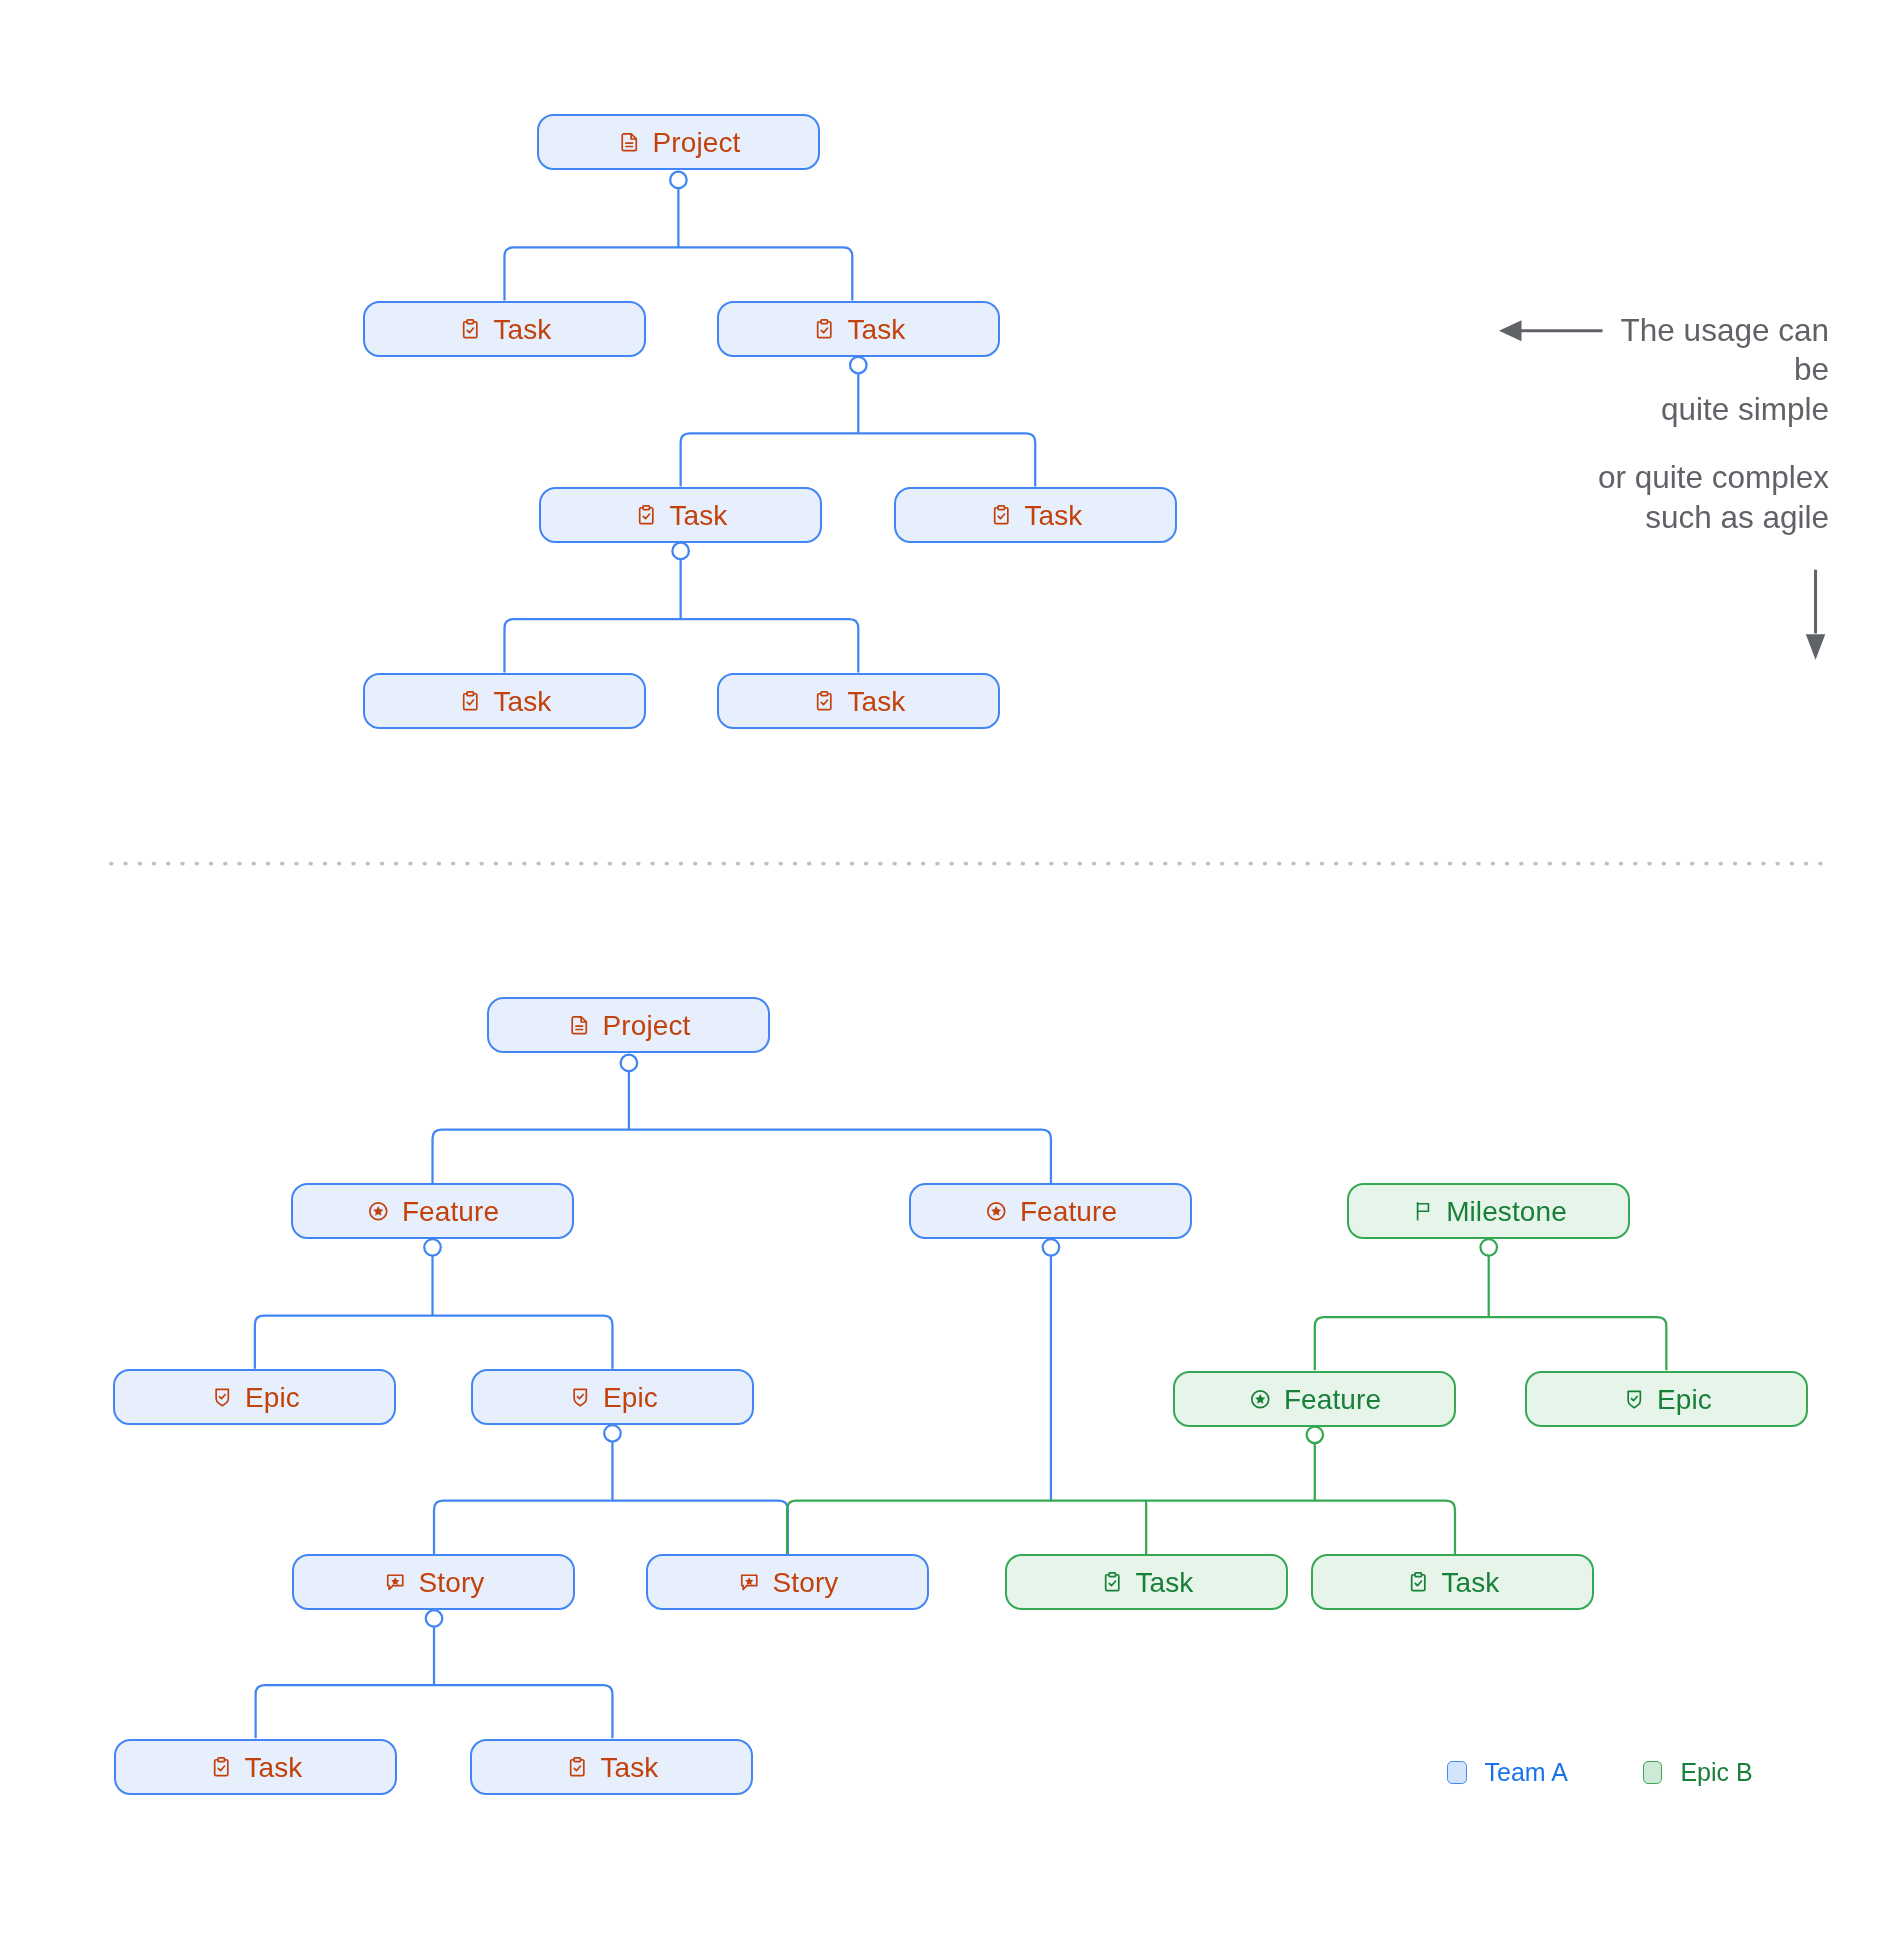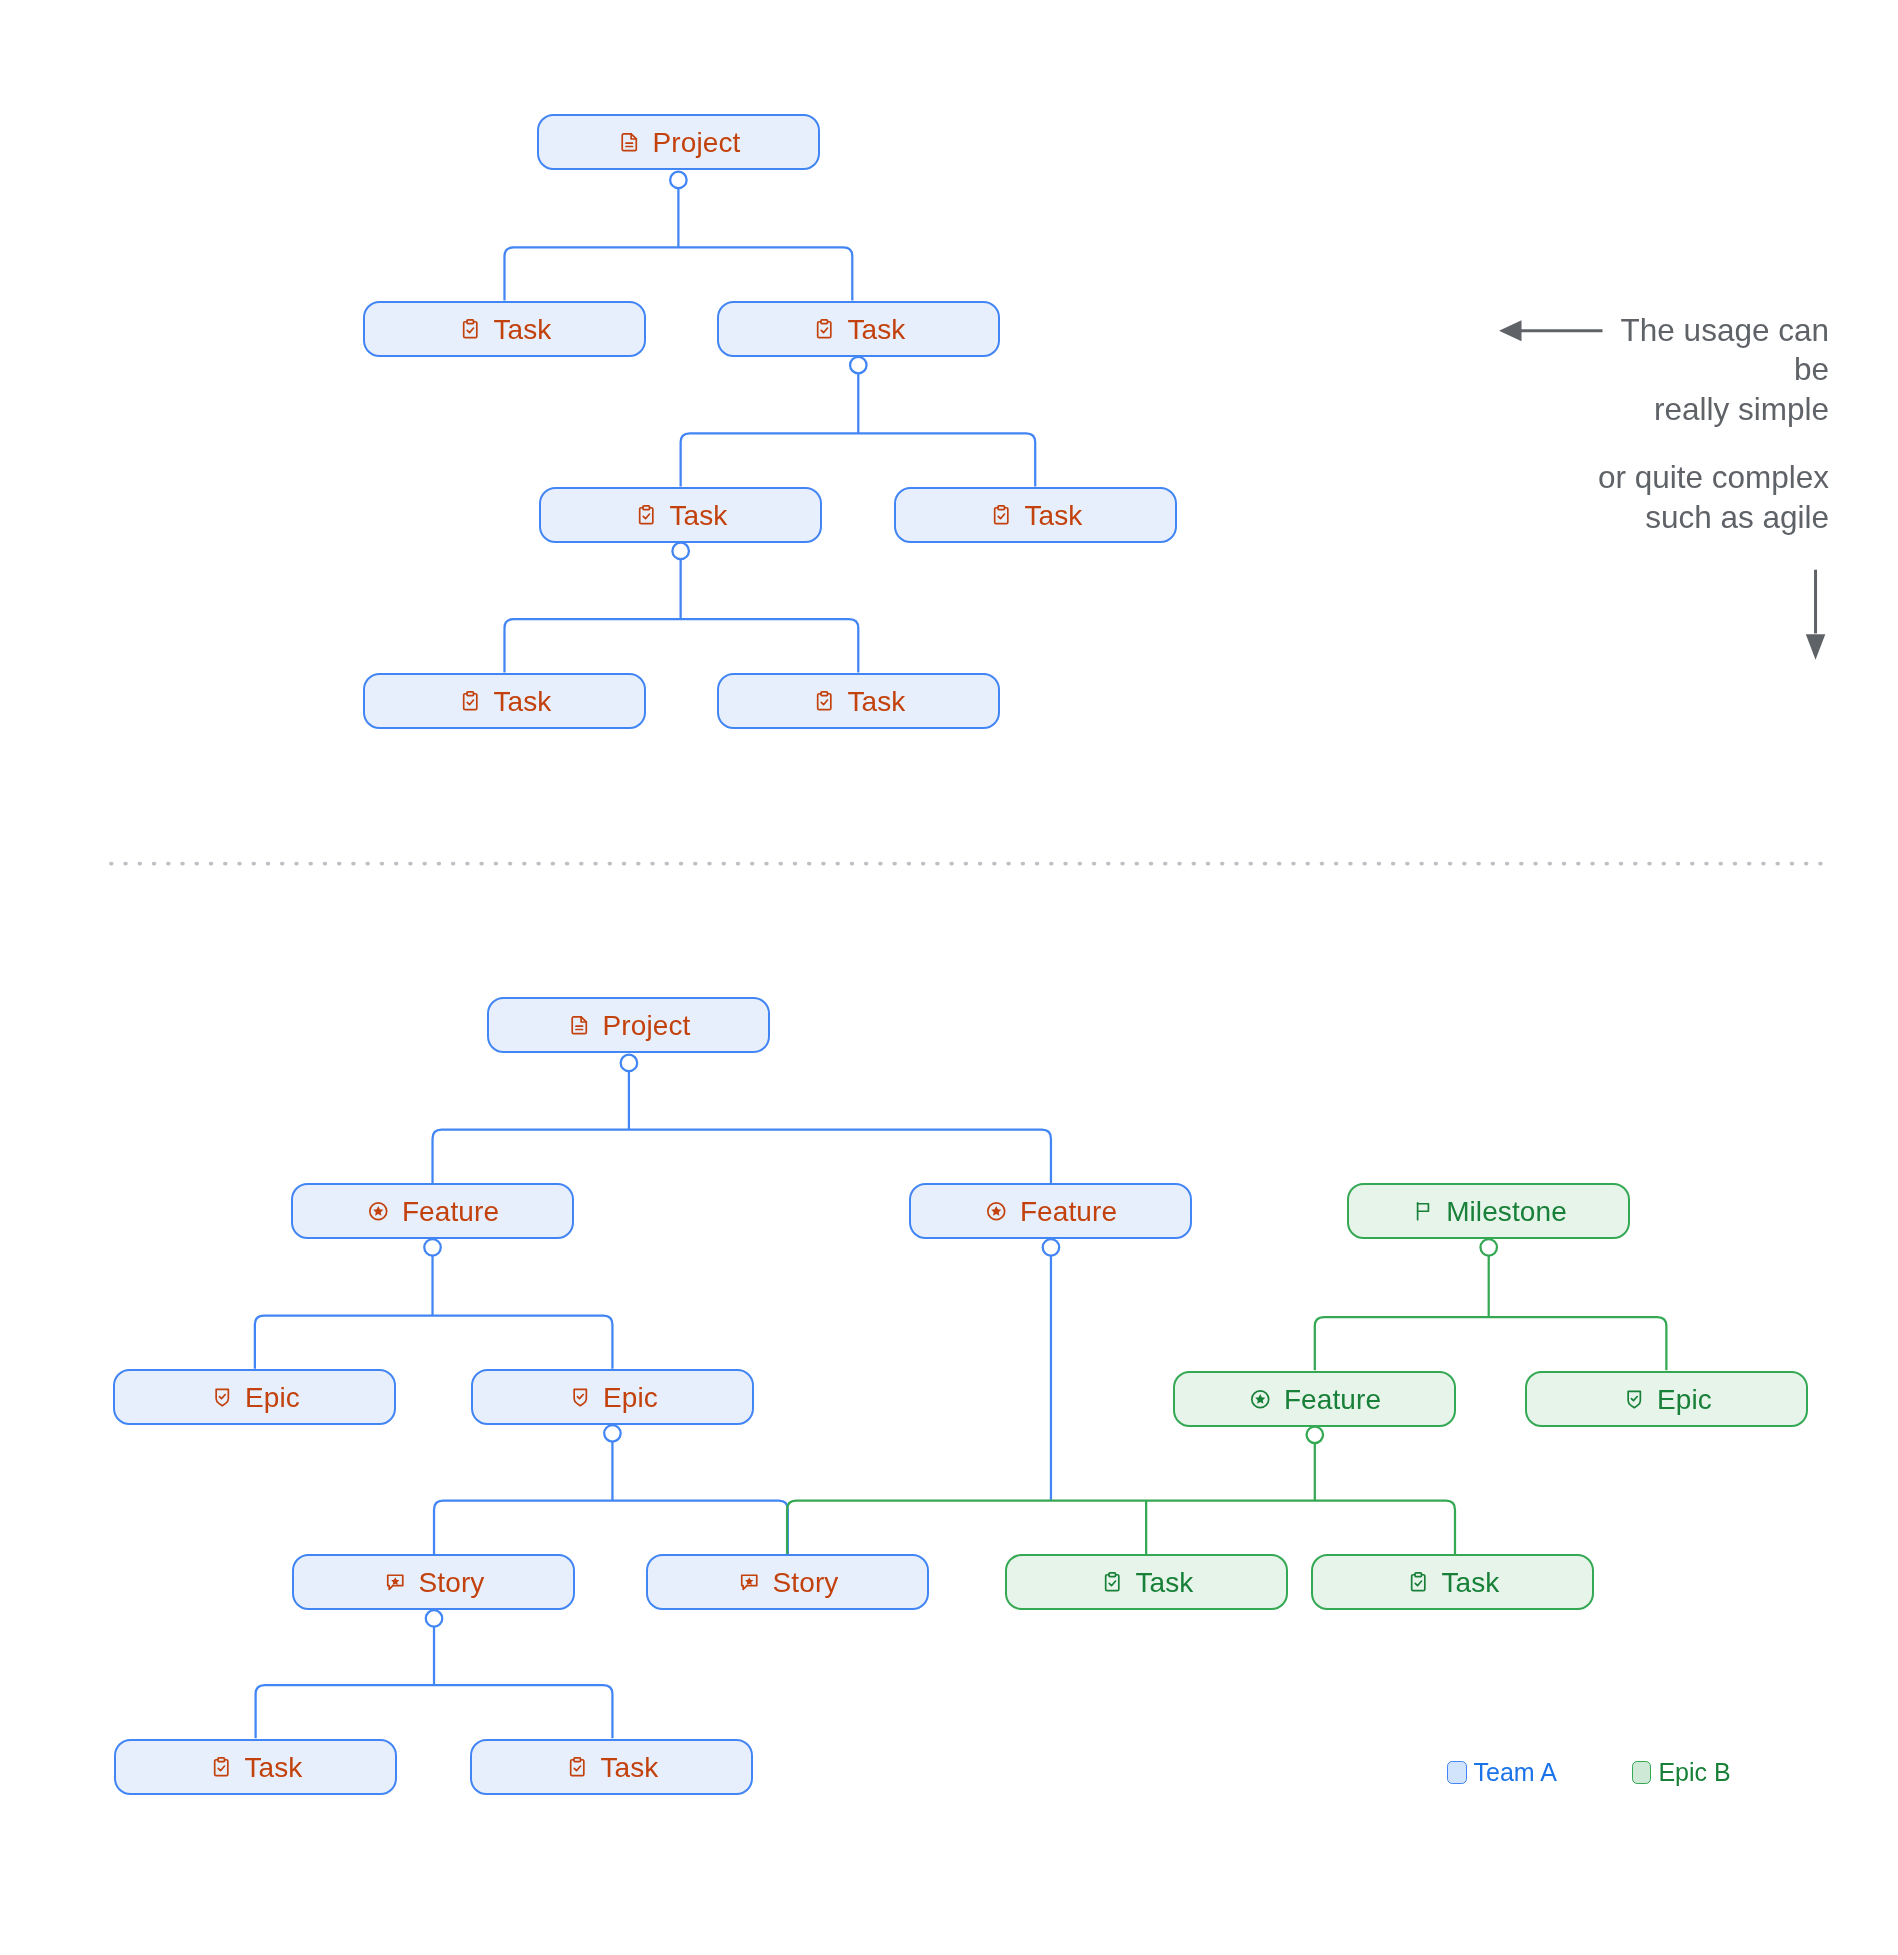--- a/index.html
+++ b/index.html
@@ -87,21 +87,21 @@
     top: 1758px;
     display: flex;
     align-items: center;
     gap: 75px;
     font-size: 25px;
     z-index: 6;
   }
   .legend-item {
     display: flex;
     align-items: center;
-    gap: 7px;
+    gap: 18px;
   }
   .legend-swatch {
     width: 19.5px;
     height: 22.5px;
     border-radius: 5.2px;
     box-sizing: border-box;
   }
   .legend-item.team-a .legend-swatch { background:#d2e3fc; border:1.5px solid #4285f4; }
   .legend-item.team-a .legend-text { color:#1a73e8; }
   .legend-item.team-b .legend-swatch { background:#ceead6; border:1.5px solid #34a853; }
@@ -368,21 +368,21 @@
       </div>
     </div>
 
   <div id="annotation">
     <span class="ann-line">
       <svg width="105" height="25.5" viewBox="0 0 140 34" style="vertical-align:middle;margin-right:16.5px;margin-bottom:4.5px">
         <line x1="24" y1="17" x2="138" y2="17" stroke="#5f6368" stroke-width="4"></line>
         <polygon points="0,17 30,3 30,31" fill="#5f6368"></polygon>
       </svg><span>The usage can be</span>
     </span>
-    <span class="ann-line">really simple</span>
+    <span class="ann-line">quite simple</span>
     <span class="ann-line gap">or quite complex</span>
     <span class="ann-line">such as agile</span>
   </div>
 
   <svg class="svg-layer" viewBox="0 0 2532 2608">
     <g>
       <line x1="2422" y1="760" x2="2422" y2="845" stroke="#5f6368" stroke-width="4"></line>
       <polygon points="2422,880 2409,846 2435,846" fill="#5f6368"></polygon>
     </g>
   </svg>

